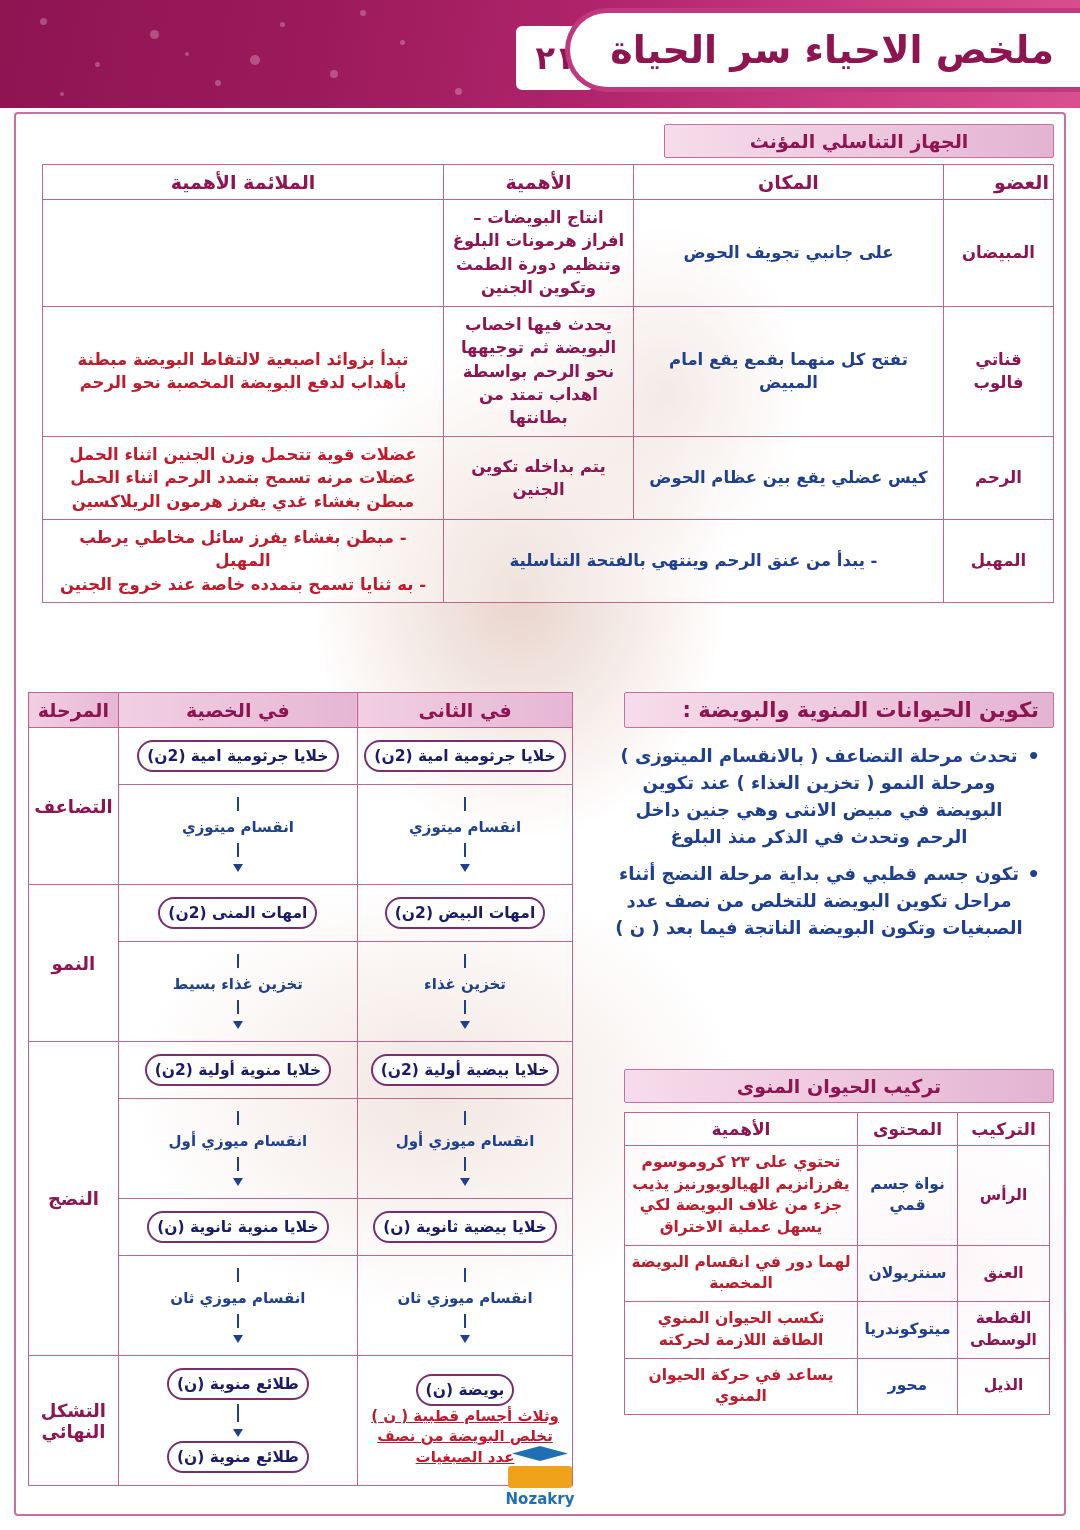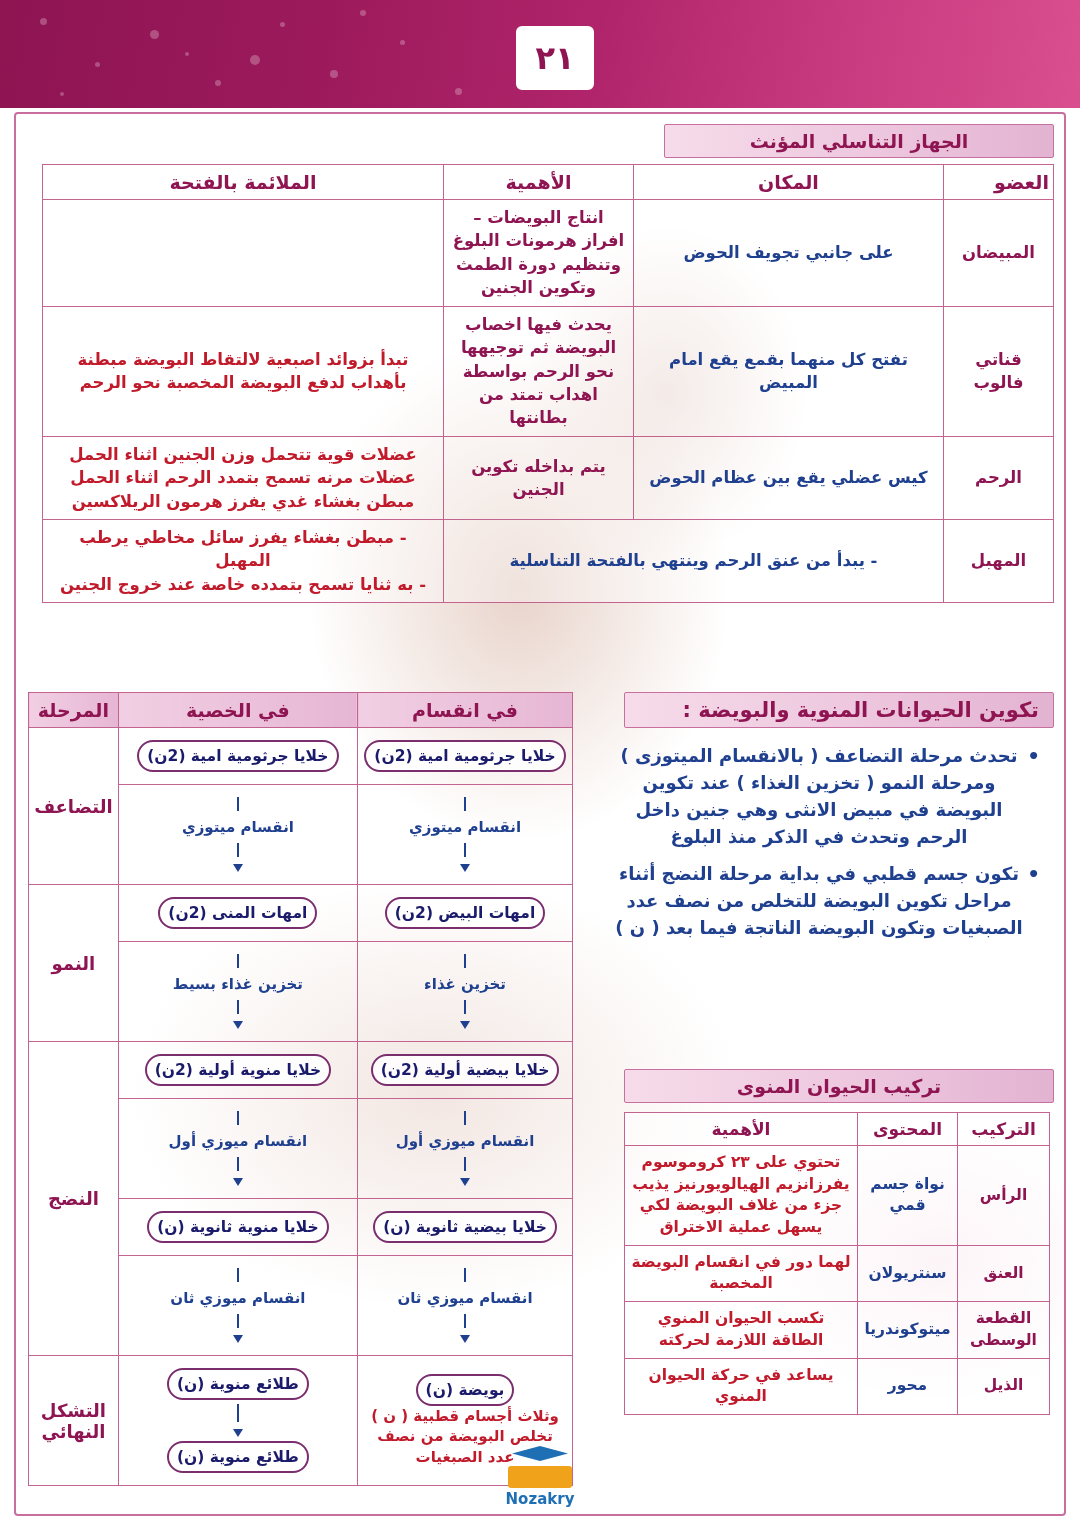--- a/index.html
+++ b/index.html
@@ -135,35 +135,38 @@
     <div class="dot" style="left:280px; top:22px;  width:5px;  height:5px;"></div>
     <div class="dot" style="left:330px; top:70px;  width:8px;  height:8px;"></div>
     <div class="dot" style="left:400px; top:40px;  width:5px;  height:5px;"></div>
     <div class="dot" style="left:455px; top:88px;  width:7px;  height:7px;"></div>
     <div class="dot" style="left:60px;  top:92px;  width:4px;  height:4px;"></div>
     <div class="dot" style="left:185px; top:52px;  width:4px;  height:4px;"></div>
     <div class="dot" style="left:250px; top:55px;  width:10px; height:10px;"></div>
     <div class="dot" style="left:360px; top:10px;  width:6px;  height:6px;"></div>
   </div>
   <div class="page-num">٢١</div>
+  <div class="title-pill">
+    <span>ملخص الاحياء سر الحياة</span>
+  </div>
 </div>
 
 <div class="sheet">
   <div class="bg-photo"></div>
 
   <div class="sec-head" style="position:absolute; top:10px; right:10px; width:390px; text-align:center;">الجهاز التناسلي المؤنث</div>
 
   <div style="position:absolute; top:50px; right:10px; width:1012px;">
     <table class="t1">
       <thead>
         <tr>
           <th style="width:110px;text-align:right;">العضو</th>
           <th style="width:310px;">المكان</th>
           <th style="width:190px;">الأهمية</th>
-          <th>الملائمة بالفتحة</th>
+          <th>الملائمة الأهمية</th>
         </tr>
       </thead>
       <tbody>
         <tr>
           <td class="c-organ">المبيضان</td>
           <td class="c-place">على جانبي تجويف الحوض</td>
           <td class="c-imp">انتاج البويضات – افراز هرمونات البلوغ وتنظيم دورة الطمث وتكوين الجنين</td>
           <td class="c-fit"></td>
         </tr>
         <tr>
@@ -228,21 +231,21 @@
           <td class="v">يساعد في حركة الحيوان المنوي</td>
         </tr>
       </tbody>
     </table>
   </div>
 
   <div class="flow-wrap" style="top:578px; left:12px; width:545px;">
     <table>
       <tbody>
           <tr class="flow-head">
-        <td style="width:215px;">في انقسام</td>
+        <td style="width:215px;">في الثانى</td>
         <td style="width:240px;">في الخصية</td>
         <td style="width:90px;">المرحلة</td>
       </tr>
 
       <tr>
         <td class="cellpad">
           <div class="node">خلايا جرثومية امية (2ن)</div>
         </td>
         <td class="cellpad">
           <div class="node">خلايا جرثومية امية (2ن)</div>
@@ -346,21 +349,21 @@
             <span class="arrow-lbl">انقسام  ميوزي ثان</span>
             <div class="vline"></div>
                 <div class="chev"></div>
           </div>
         </td>
       </tr>
 
       <tr>
         <td class="cellpad">
           <div class="node">بويضة (ن)</div>
-          <div class="note-red" style="margin-top:0;">وثلاث أجسام قطبية ( ن ) تخلص البويضة من نصف عدد الصبغيات</div>
+          <div class="note-red" style="margin-top:0;text-decoration:underline;">وثلاث أجسام قطبية ( ن ) تخلص البويضة من نصف عدد الصبغيات</div>
         </td>
         <td class="cellpad">
           <div class="node">طلائع منوية  (ن)</div>
           <div class="arrow-col" style="margin-top:4px;">
             <div class="vline tall"></div>
                 <div class="chev"></div>
           </div>
           <div class="node" style="margin-top:4px;">طلائع منوية  (ن)</div>
         </td>
         <td class="stage">التشكل النهائي</td>

